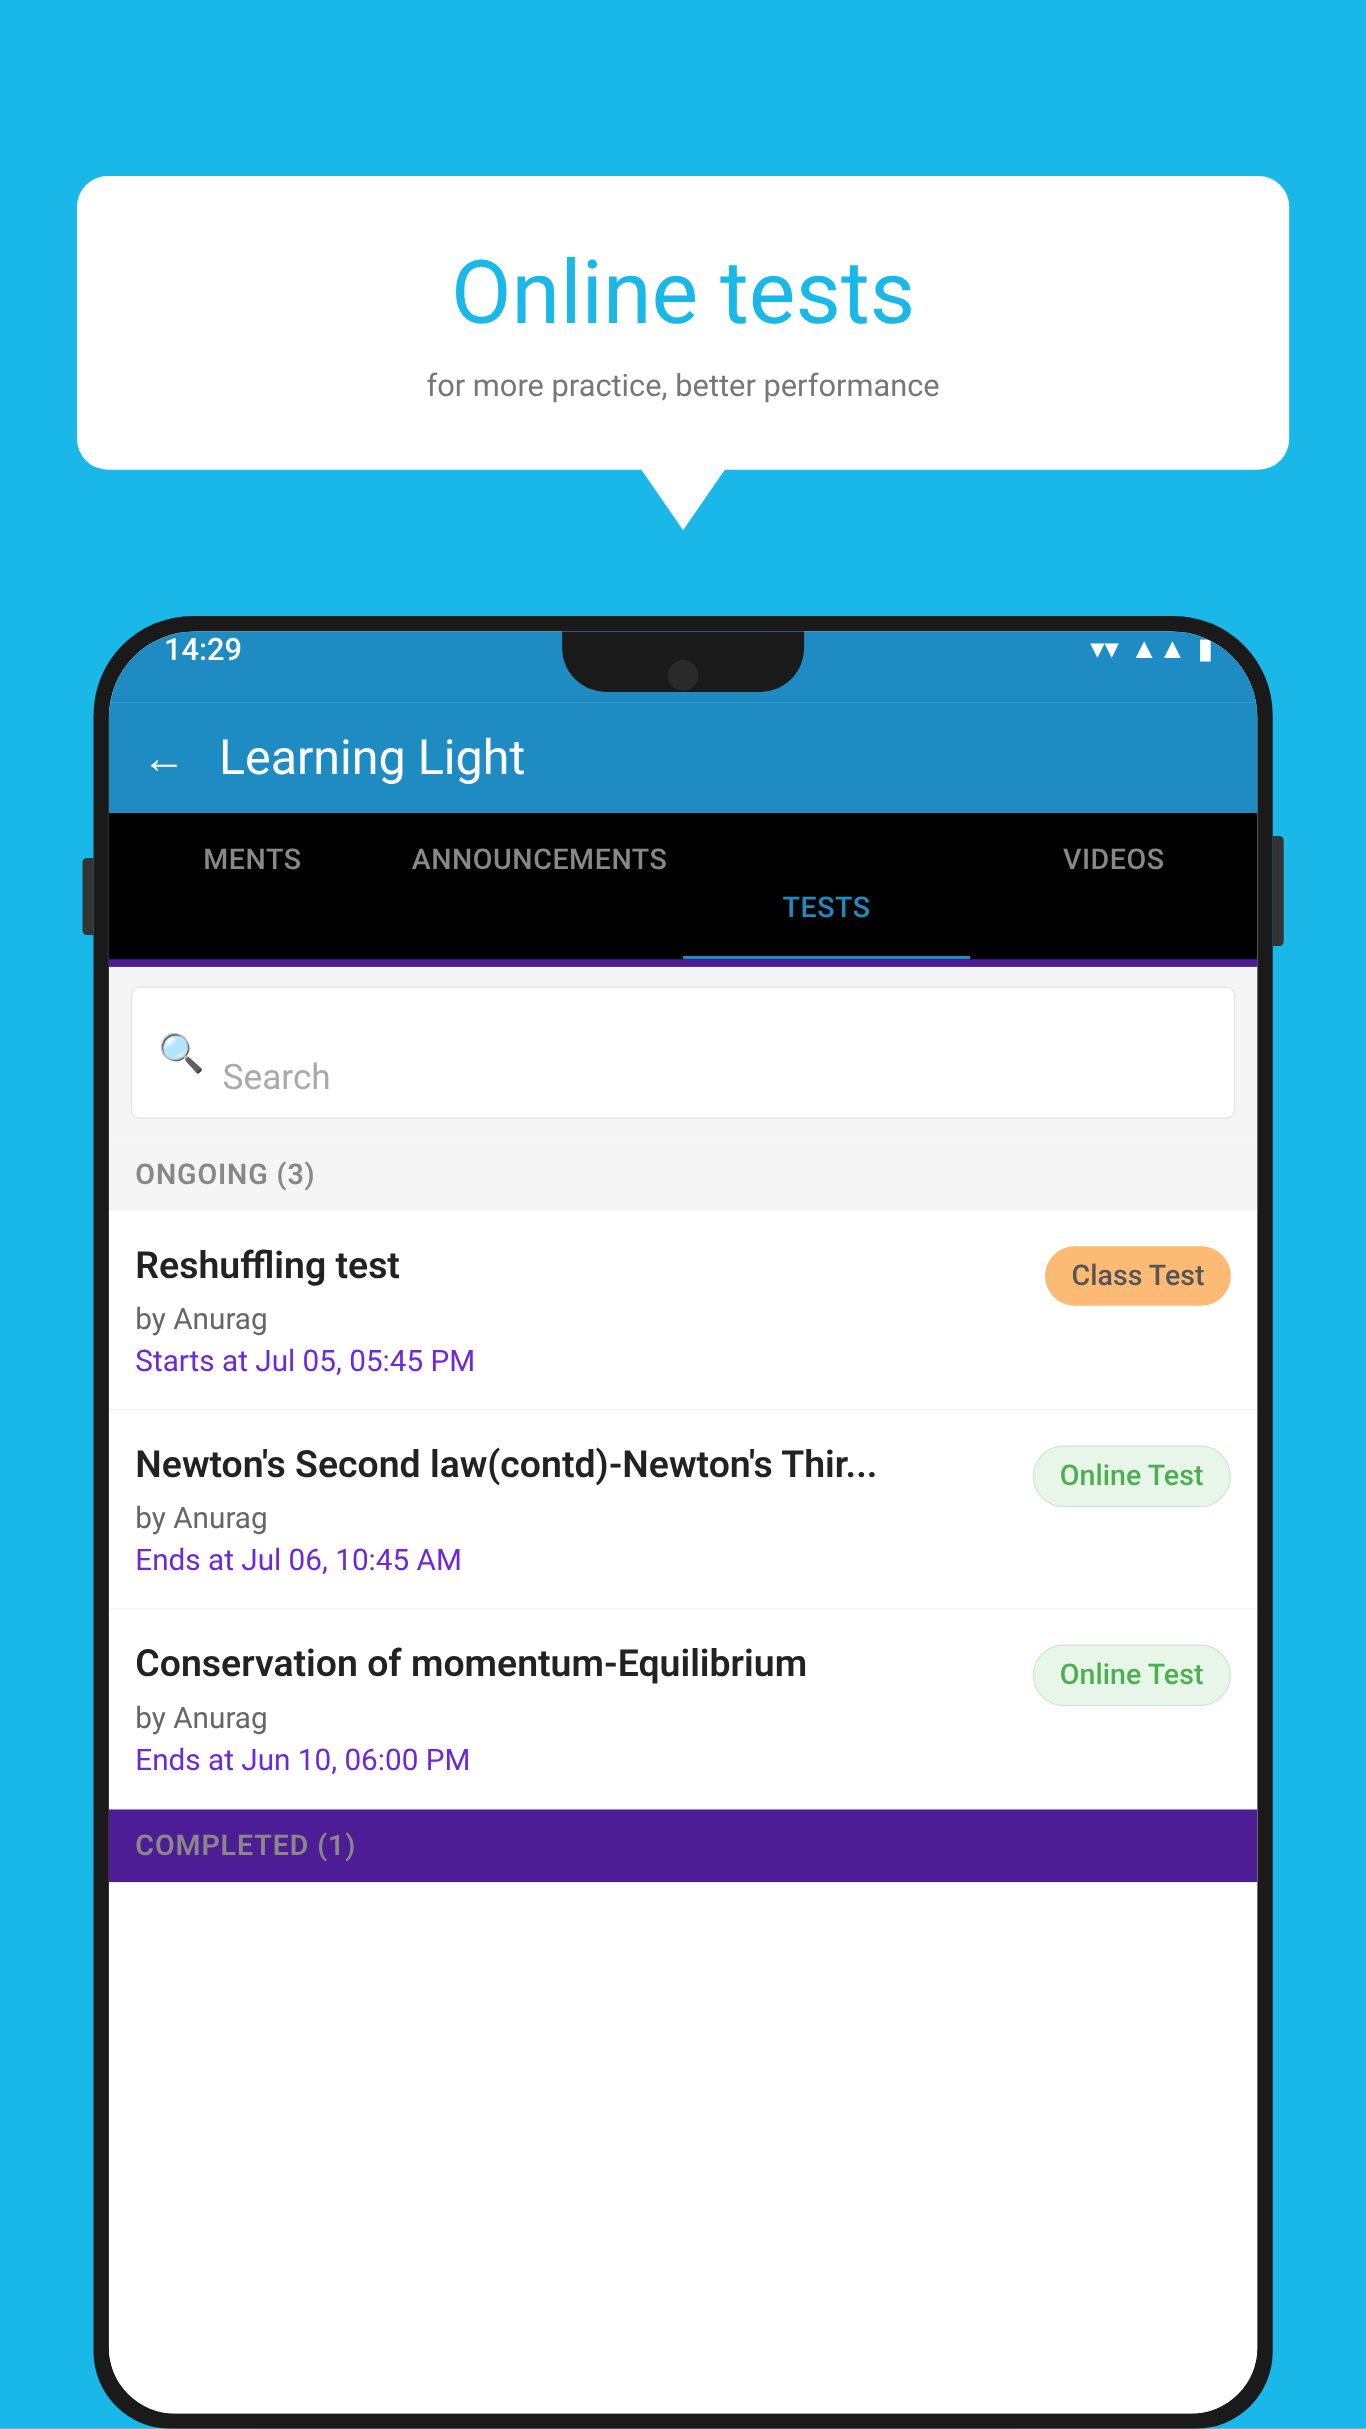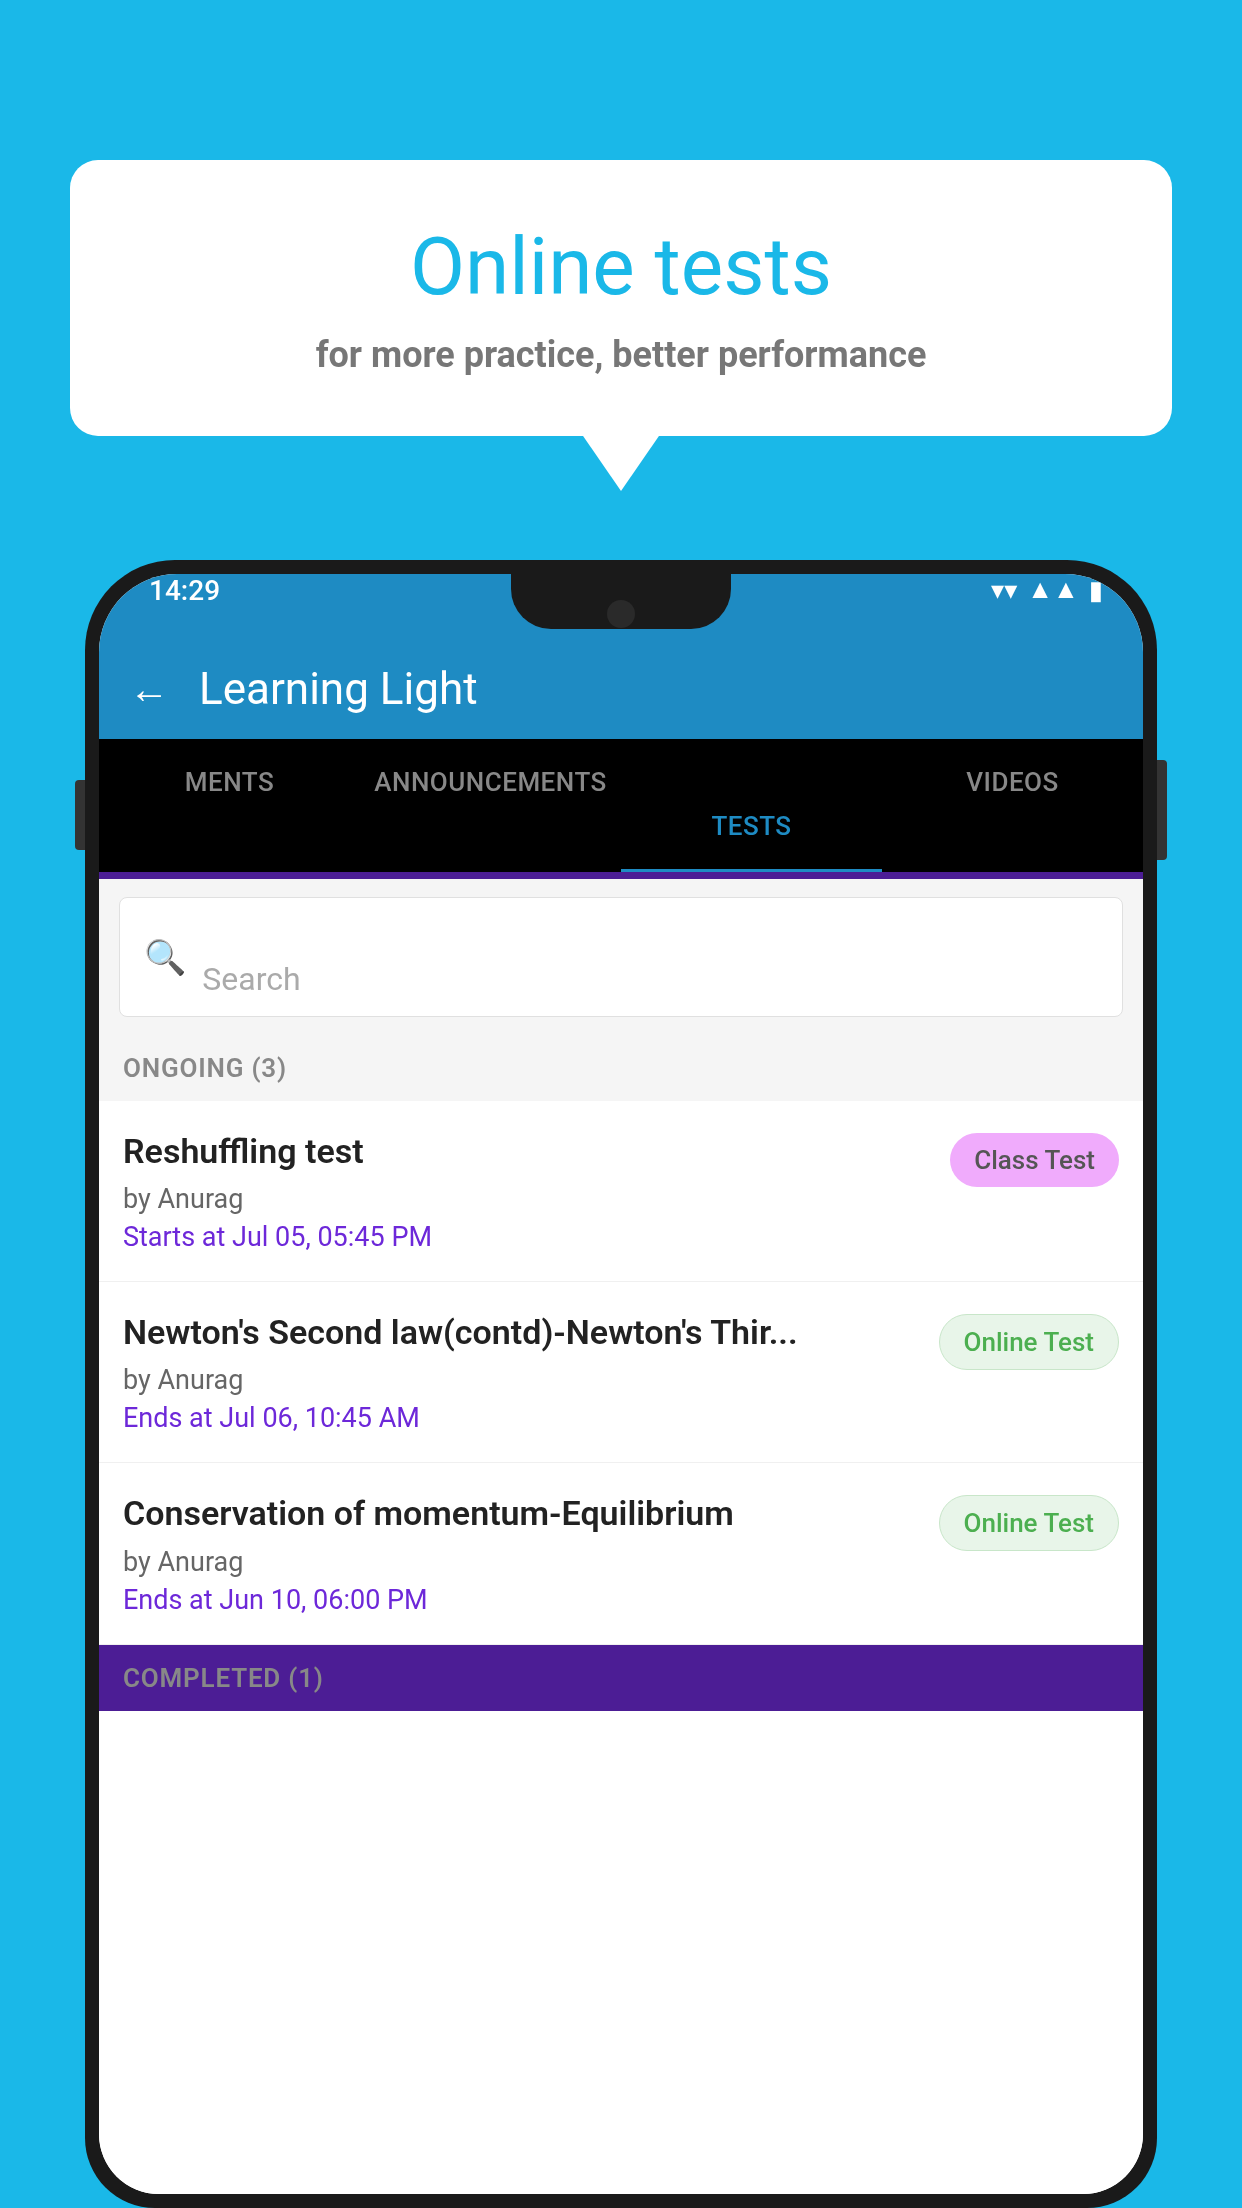--- a/index.html
+++ b/index.html
@@ -39,23 +39,23 @@
     }
 
     .bubble-title {
       font-size: 80px;
       color: #1ab8e8;
       font-weight: 400;
       margin-bottom: 20px;
     }
 
     .bubble-subtitle {
-      font-size: 36px;
+      font-size: 28px;
       color: #777;
-      font-weight: 700;
+      font-weight: 400;
     }
 
     
     .phone-container {
       position: absolute;
       top: 560px;
       left: 85px;
       right: 85px;
       bottom: 0;
     }
@@ -266,21 +266,21 @@
       padding: 12px 24px;
       border-radius: 50px;
       font-size: 26px;
       font-weight: 500;
       white-space: nowrap;
       align-self: flex-start;
       margin-top: 4px;
     }
 
     .badge-class {
-      background: #f0abfc;
+      background: #fdba74;
       color: #555;
     }
 
     .badge-online {
       background: #e8f5e9;
       color: #4caf50;
       border: 1px solid #c8e6c9;
     }
 
     

